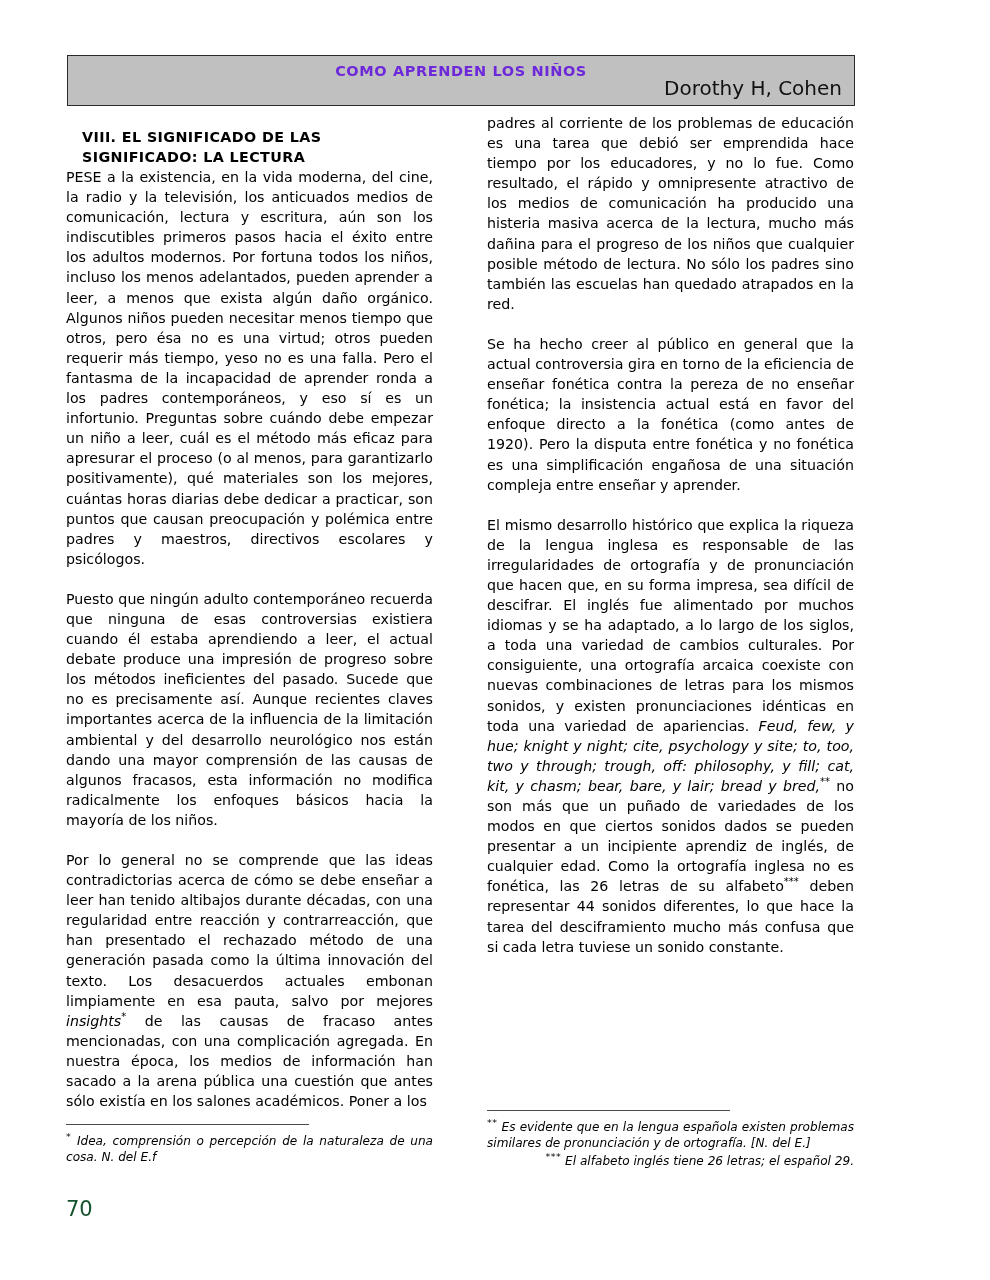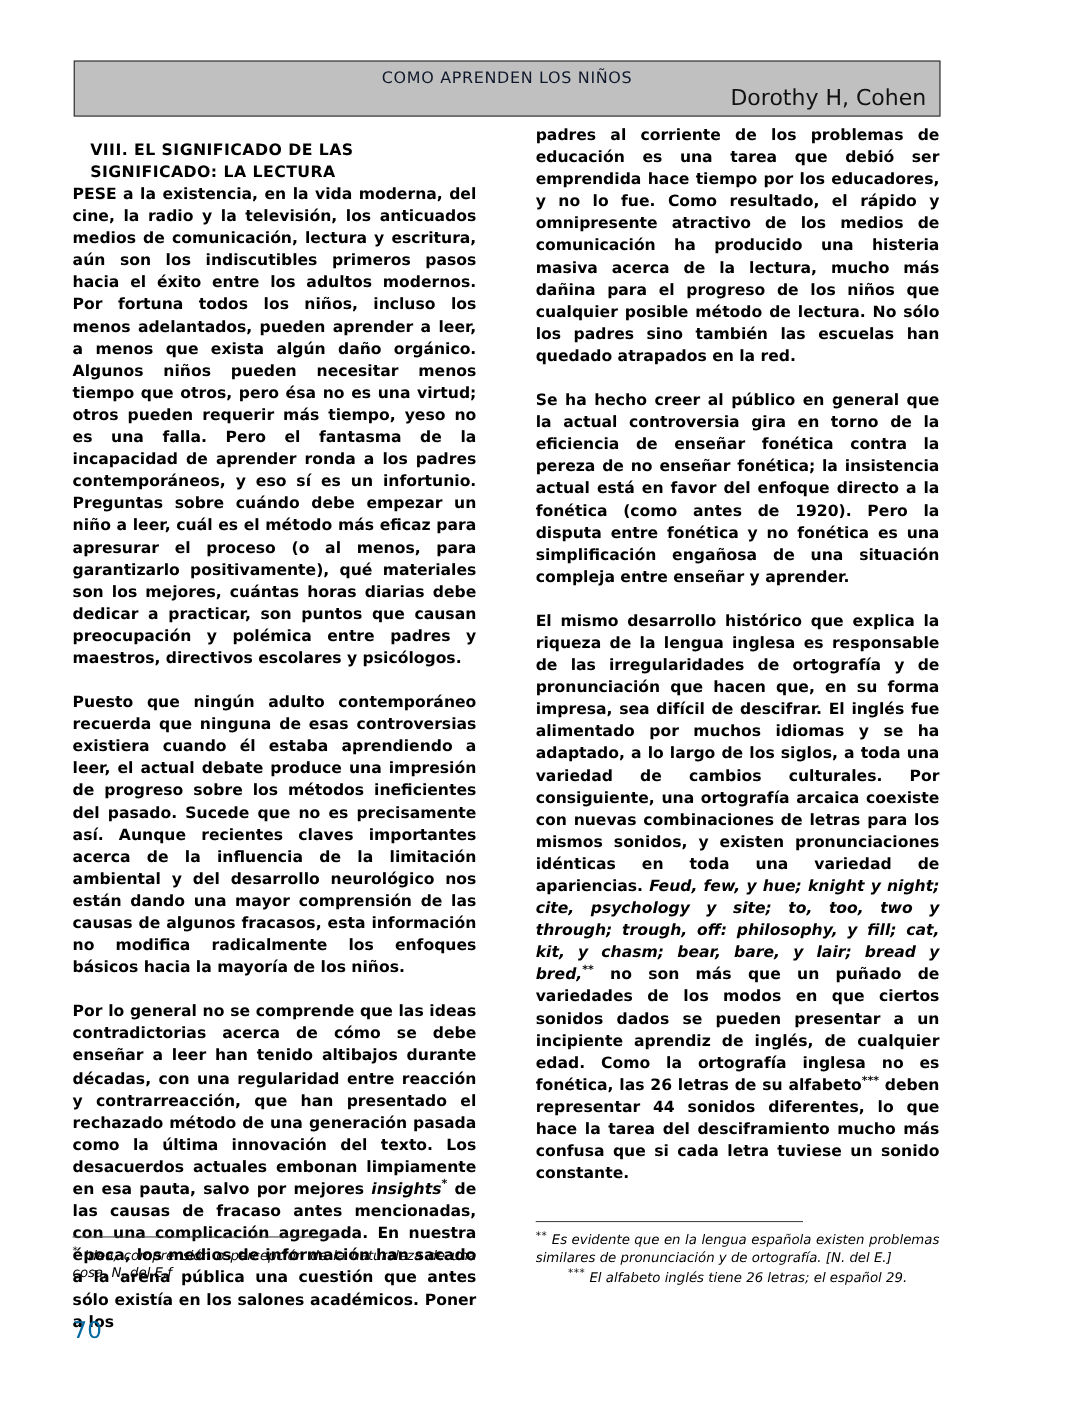--- a/index.html
+++ b/index.html
@@ -33,24 +33,24 @@
     background: #c0c0c0;
     border: 1.5px solid #2b2b2b;
     box-sizing: border-box;
   }
   .header-title {
     position: absolute;
     left: 0;
     top: 7px;
     width: 100%;
     text-align: center;
-    font-weight: normal;
+    font-weight: bold;
     font-size: 14.5px;
     letter-spacing: 0.6px;
-    color: #0f172a;
+    color: #6d28d9;
   }
   .header-author {
     position: absolute;
     right: 12px;
     bottom: 5px;
     font-size: 20px;
     color: #111;
   }
 
   
@@ -71,21 +71,20 @@
     margin: 14px 16px 0 16px;
   }
 
   p.body-par {
     margin: 0 0 20px 0;
     font-size: 14.2px;
     line-height: 20.1px;
     text-align: justify;
     text-justify: inter-word;
     hyphens: none;
-    font-weight: bold;
   }
   p.body-par.first { }
   p.body-par.tight { margin-bottom: 0; }
 
   i, .ital { font-style: italic; }
 
   sup.fn {
     font-size: 10px;
     vertical-align: super;
     line-height: 0;
@@ -105,35 +104,35 @@
     border-top: 1.6px solid #4a4a4a;
     margin: 0 0 8px 0;
   }
   .fn-text {
     font-size: 12.1px;
     line-height: 16.4px;
     text-align: justify;
     margin: 0 0 1px 0;
     font-style: italic;
   }
-  .fn-text.nj { text-align: center; }
+  .fn-text.nj { text-align: right; }
   .fn-mark {
     font-size: 9.5px;
     vertical-align: super;
     line-height: 0;
     letter-spacing: 0.5px;
   }
 
   .page-number {
     position: absolute;
     left: 66px;
     top: 1197px;
     font-size: 21px;
     line-height: 24px;
-    color: #0369a1;
+    color: #14532d;
   }
 </style>
 </head>
 <body>
 
 <div class="page">
 
   <div class="header-box">
     <div class="header-title">COMO APRENDEN LOS NIÑOS</div>
     <div class="header-author">Dorothy H, Cohen</div>

